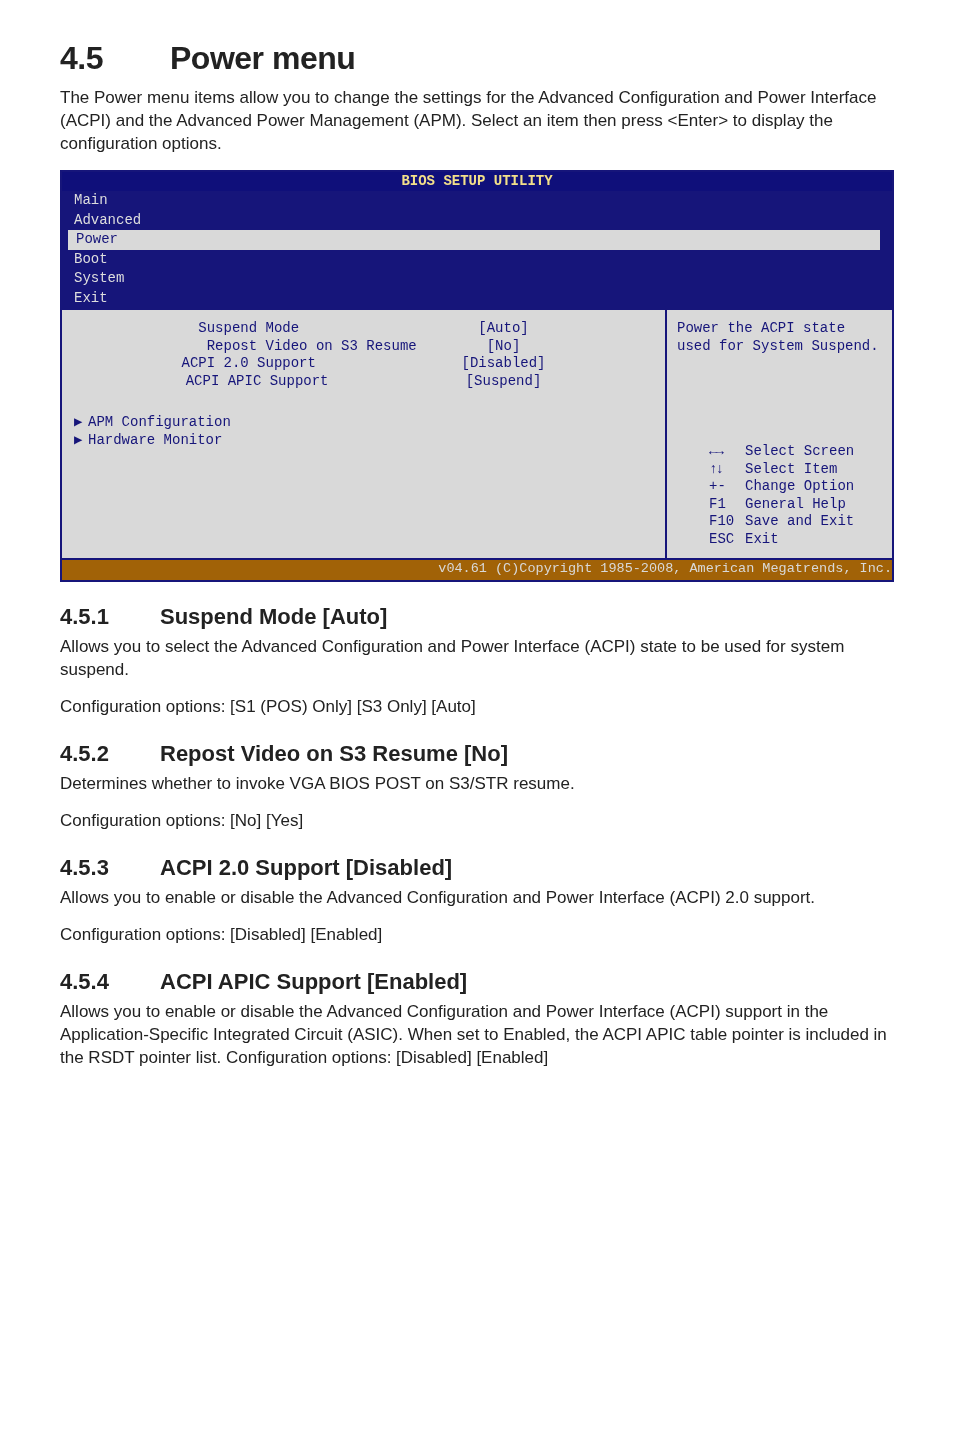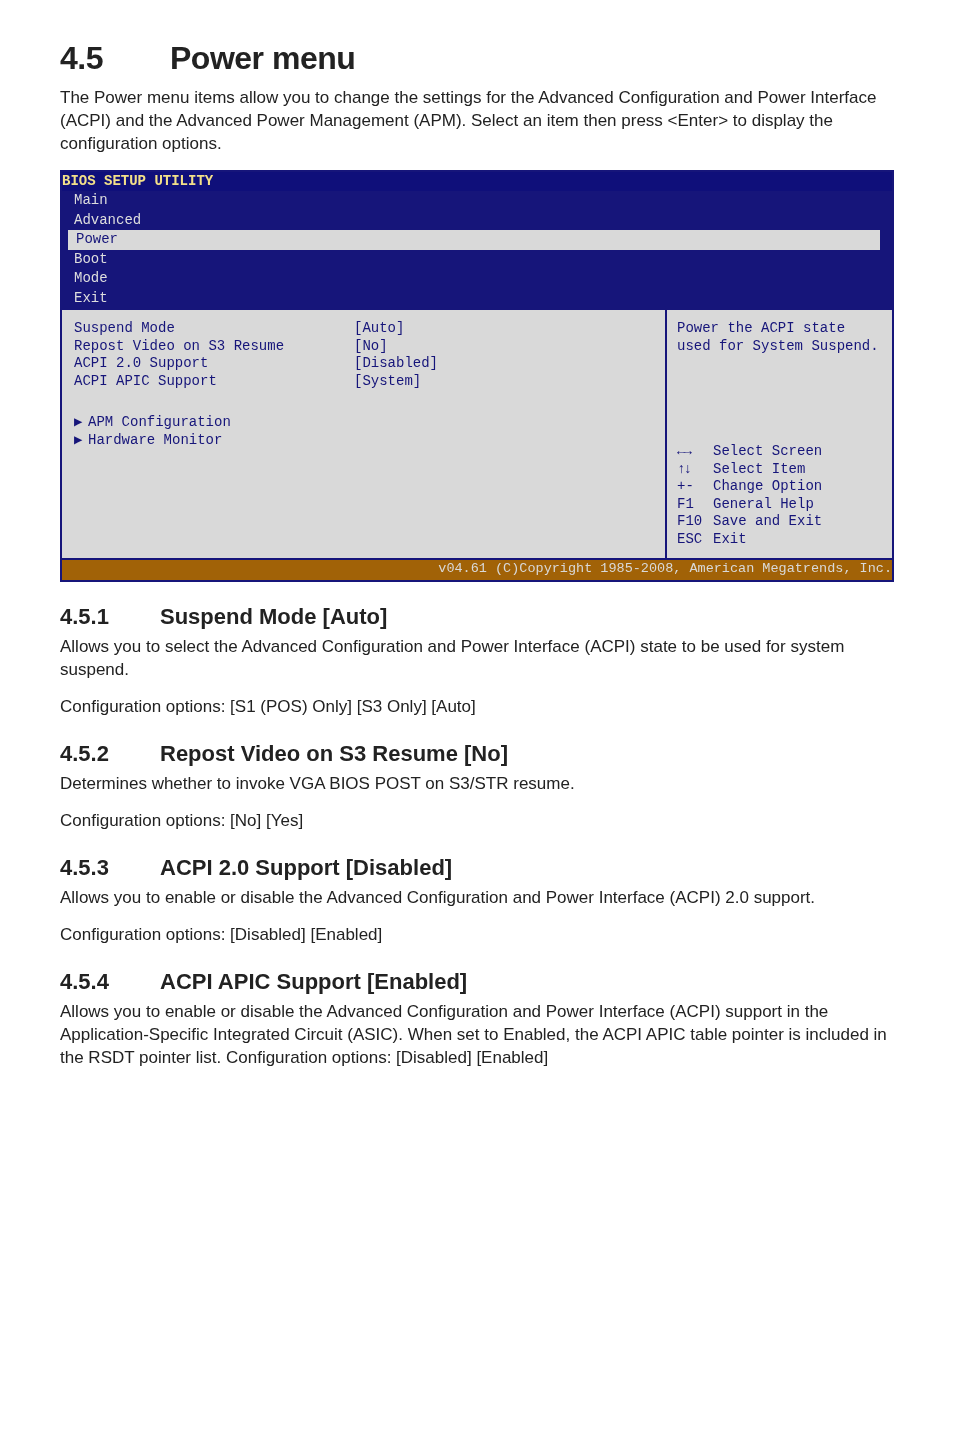--- a/index.html
+++ b/index.html
@@ -45,20 +45,21 @@
     background: #16157a;
     margin-top: 8px;
     font-family: "Courier New", monospace;
     font-size: 14px;
     line-height: 1.25;
     color: #fff;
   }
   .bios-header-bar {
     background: #0f0f7a;
     color: #f3e08a;
+    text-align: center;
     font-weight: bold;
     padding: 1px 0;
   }
   .bios-menu-bar {
     background: #16157a;
     color: #fff;
     display: flex;
     padding: 0 6px 2px 6px;
     flex-direction: column;
   }
@@ -95,30 +96,31 @@
     padding: 10px 10px 10px 10px;
     min-height: 250px;
     box-sizing: border-box;
     display: flex;
     flex-direction: column;
     justify-content: space-between;
   }
   .bios-row {
     display: flex;
     white-space: pre;
+    justify-content: center;
   }
   .bios-label { width: 280px; color: #16157a; }
   .bios-val { color: #16157a; }
   .sub-row { color: #16157a; margin-top: 24px; }
   .caret { display:inline-block; width:14px; }
   .help-top { color: #16157a; }
   .legend { color: #16157a; }
   .legend .k { color: #16157a; display:inline-block; width:36px; }
   .legend .w { color:#16157a; }
-  .legend-row { white-space: nowrap; }
+  .legend-row { white-space: nowrap; margin-left: 32px; }
   .arrows-horiz::before {
     content: "←→";
     letter-spacing: -2px;
   }
   .arrows-vert::before {
     content: "↑↓";
     letter-spacing: -2px;
   }
   .bios-footer {
     background: #a16207;
@@ -139,40 +141,40 @@
 
   <p class="body-text">The Power menu items allow you to change the settings for the Advanced Configuration and Power Interface (ACPI) and the Advanced Power Management (APM). Select an item then press &lt;Enter&gt; to display the configuration options.</p>
 
   <div class="bios-wrap">
     <div class="bios-header-bar">BIOS SETUP UTILITY</div>
     <div class="bios-menu-bar">
       <span class="menu-item">Main</span>
       <span class="menu-item">Advanced</span>
       <span class="menu-item selected">Power</span>
       <span class="menu-item">Boot</span>
-      <span class="menu-item">Mode</span>
+      <span class="menu-item">System</span>
       <span class="menu-item">Exit</span>
     </div>
     <div class="bios-body">
       <div class="bios-left">
         <div class="bios-row">
           <span class="bios-label">Suspend Mode</span>
           <span class="bios-val">[Auto]</span>
         </div>
         <div class="bios-row">
           <span class="bios-label">Repost Video on S3 Resume</span>
           <span class="bios-val">[No]</span>
         </div>
         <div class="bios-row">
           <span class="bios-label">ACPI 2.0 Support</span>
           <span class="bios-val">[Disabled]</span>
         </div>
         <div class="bios-row">
           <span class="bios-label">ACPI APIC Support</span>
-          <span class="bios-val">[System]</span>
+          <span class="bios-val">[Suspend]</span>
         </div>
         <div class="sub-row">
           <span class="caret">▶</span><span>APM Configuration</span>
         </div>
         <div class="sub-row" style="margin-top:0">
           <span class="caret">▶</span><span>Hardware Monitor</span>
         </div>
       </div>
       <div class="bios-right">
         <div class="help-top">Power the ACPI state used for System Suspend.</div>

